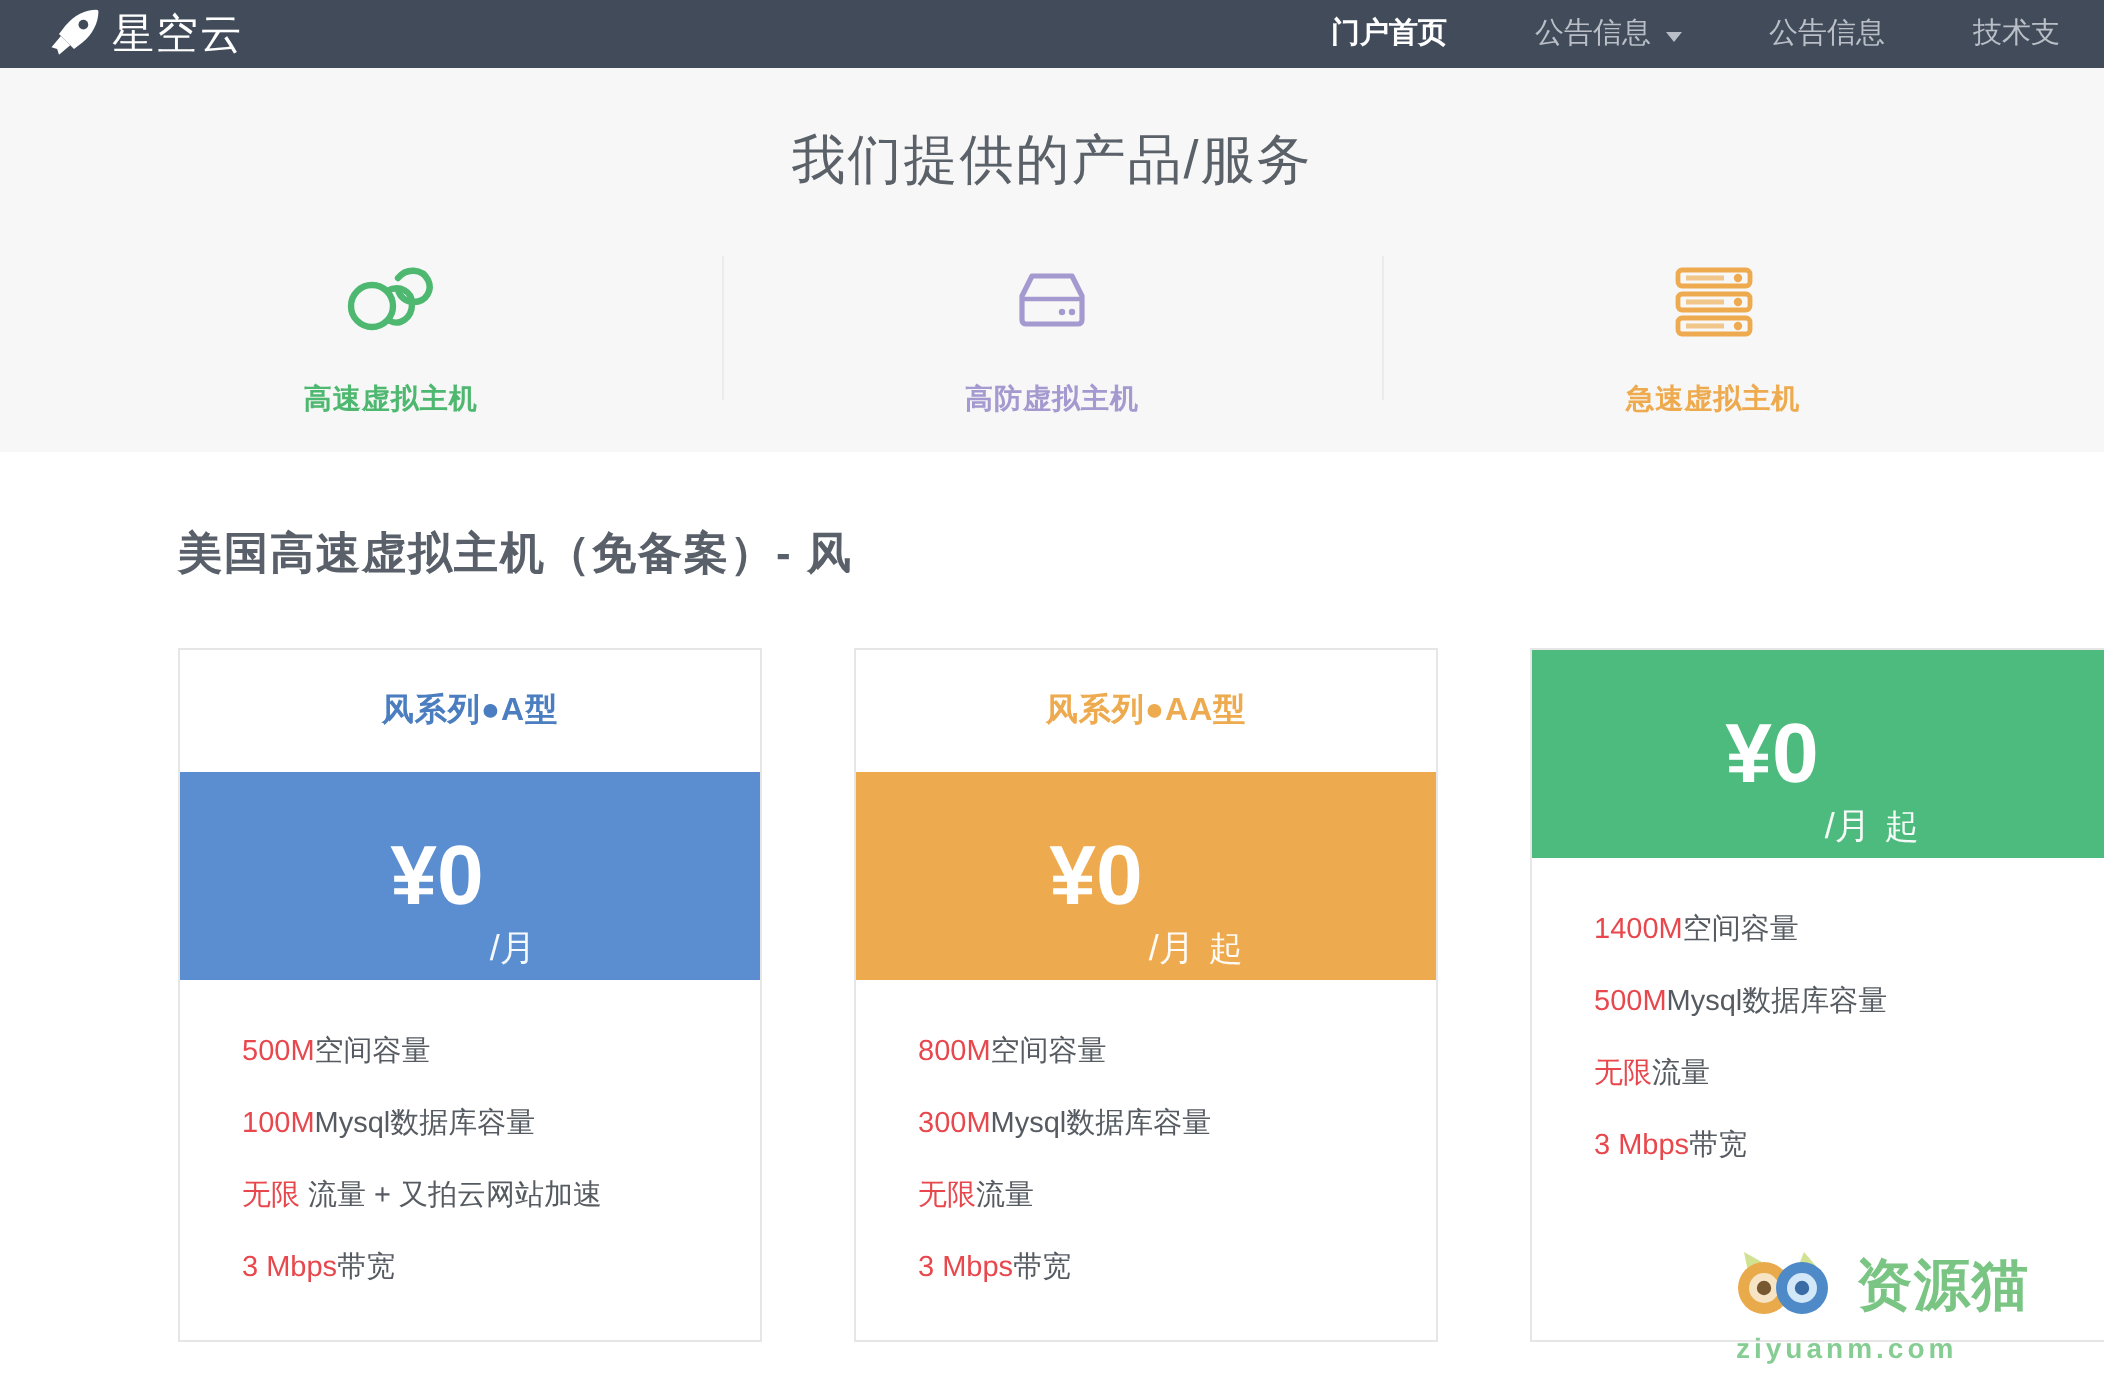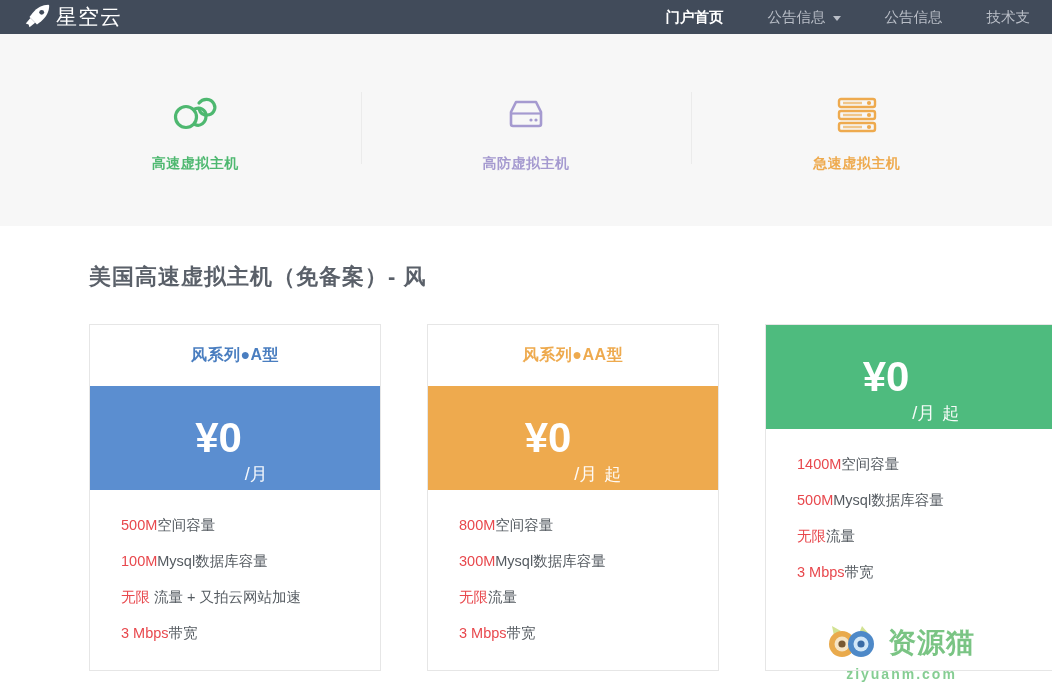--- a/index.html
+++ b/index.html
@@ -158,25 +158,24 @@
     font-size: 14.5px;
     color: #555b61;
     margin-bottom: 17px;
     white-space: nowrap;
   }
   .hl { color: #e8484d; }
 
   
   .watermark {
     position: absolute;
-    left: 828px;
+    left: 868px;
     top: 624px;
     display: flex;
     flex-direction: column;
-    align-items: center;
     pointer-events: none;
     opacity: .92;
   }
   .wm-row { display: flex; align-items: center; gap: 6px; }
   .wm-text {
     font-size: 28px;
     font-weight: bold;
     color: #6fc07a;
     letter-spacing: 1px;
     line-height: 1;
@@ -215,20 +214,21 @@
       <div class="nav-item">
         <span>公告信息</span>
       </div>
       <div class="nav-item">
         <span>技术支</span>
       </div>
     </div>
   </div>
 
   <div class="hero">
+    <div class="hero-title">我们提供的产品/服务</div>
     <div class="svc-row">
 
       <div class="svc-col">
         <div class="svc-icon">
           <svg width="52" height="38" viewBox="0 0 52 38">
             <path d="M30 7c4-5 12-5 15 1 2.5 5-1 11-7 11-4 0-7-2.5-8-6" fill="none" stroke="#4eb870" stroke-width="3.2" stroke-linecap="round"></path>
             <circle cx="17" cy="21" r="10.5" fill="none" stroke="#4eb870" stroke-width="3.2"></circle>
             <path d="M24.5 13.5 C31 10 37 14 37 19.5" fill="none" stroke="#4eb870" stroke-width="3.2" stroke-linecap="round"></path>
             <path d="M26 28.5 C31 31 37 27 37 20" fill="none" stroke="#4eb870" stroke-width="3.2" stroke-linecap="round"></path>
           </svg>

